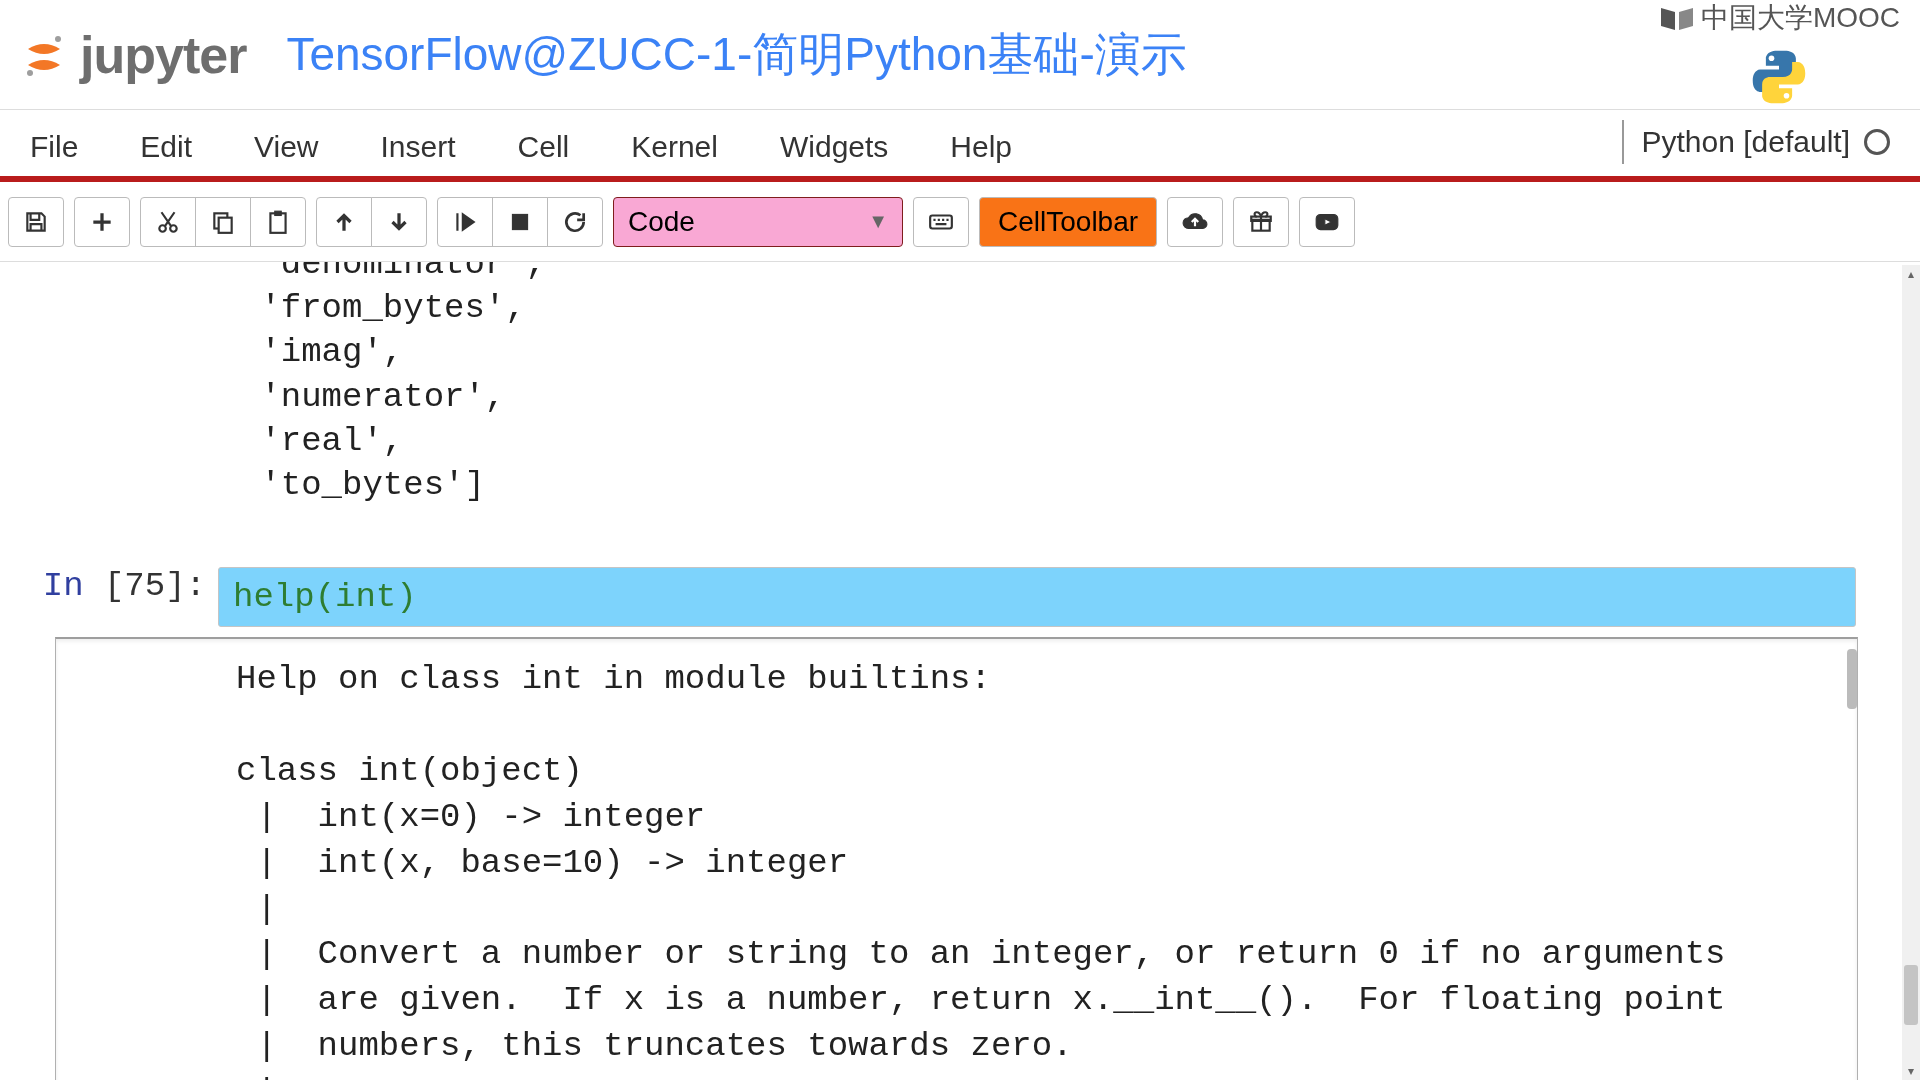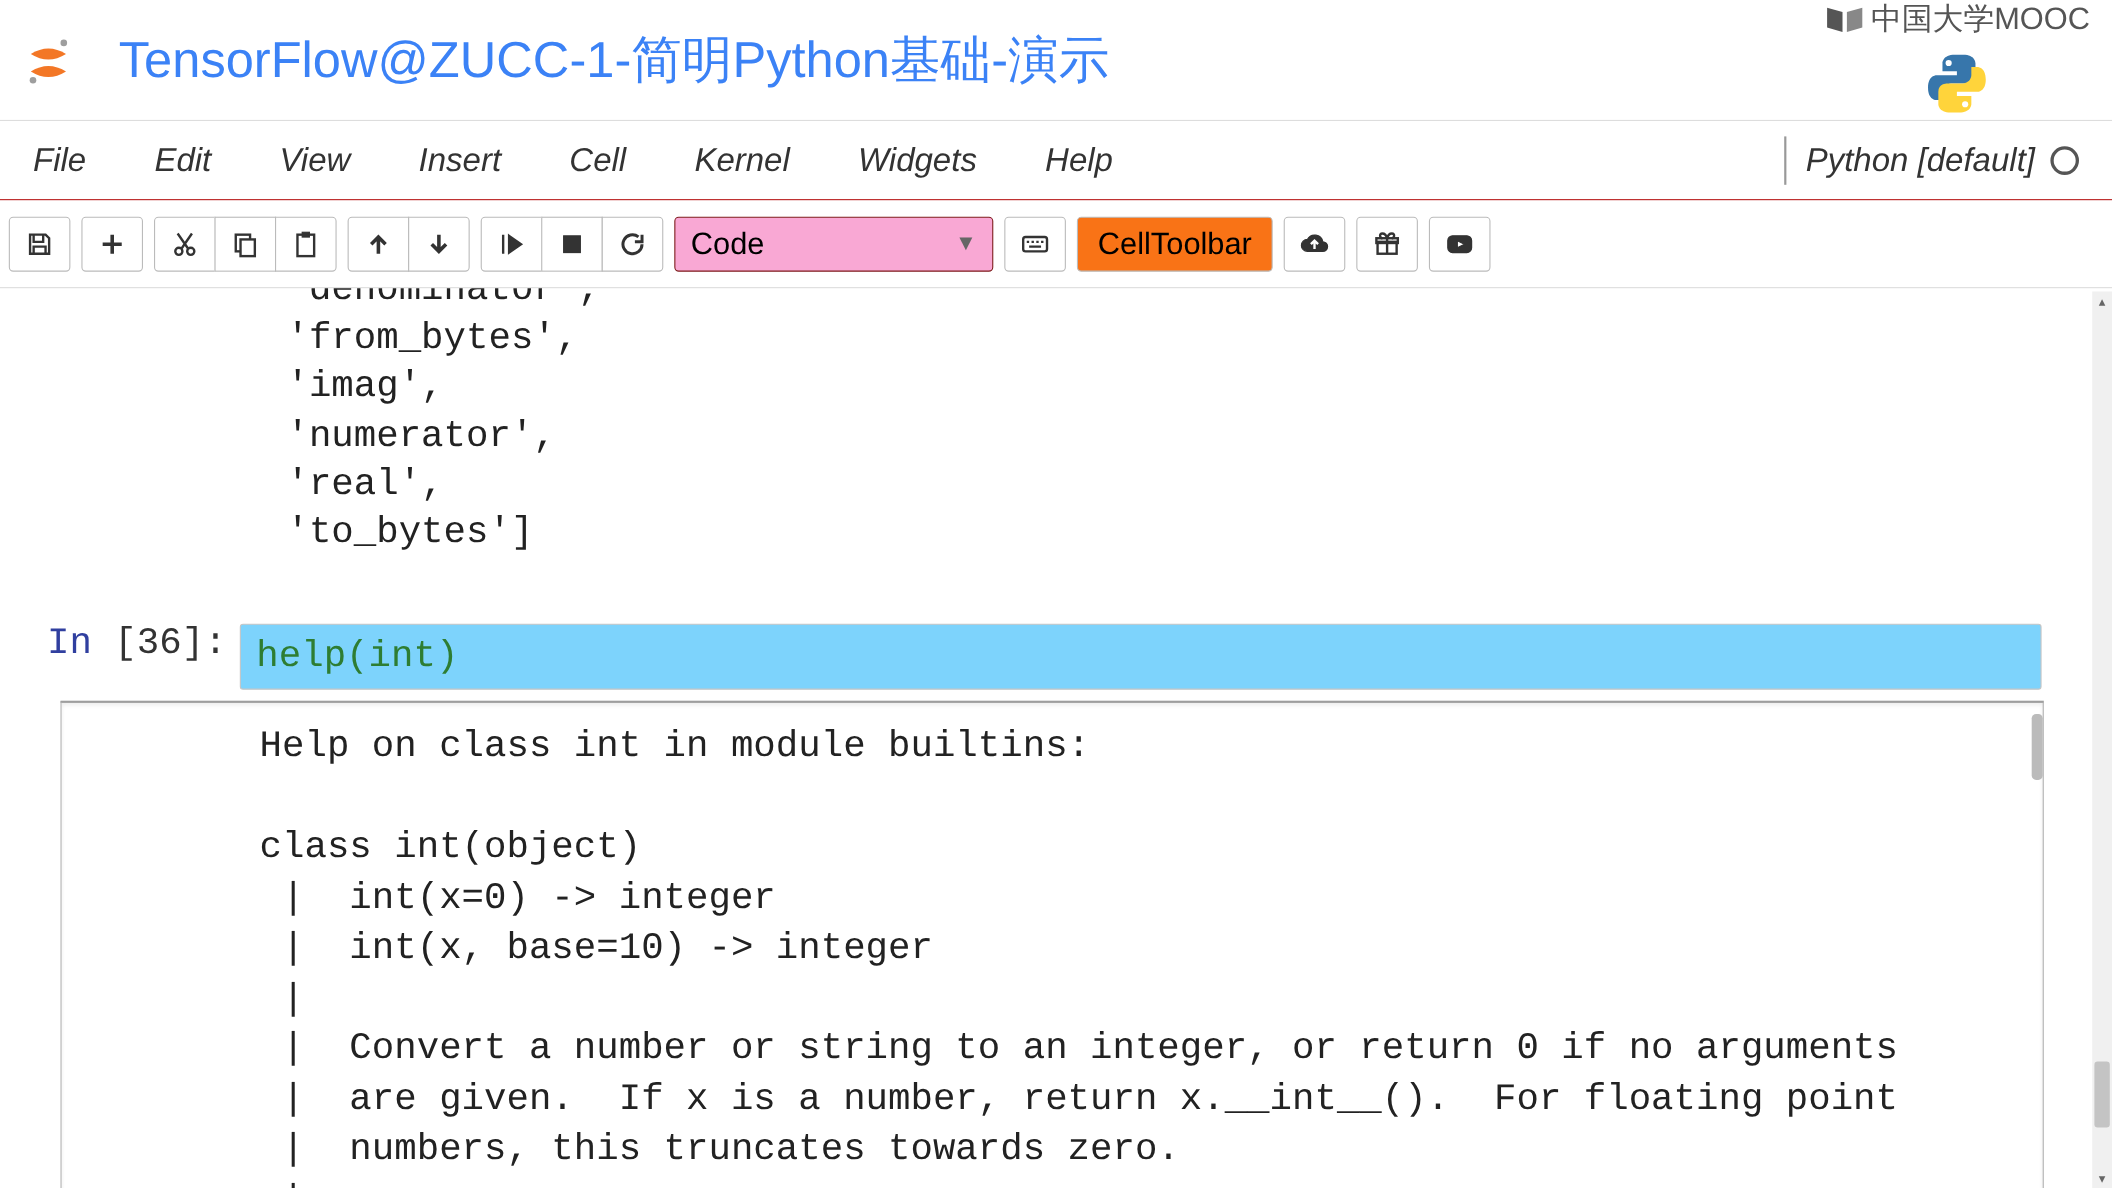--- a/index.html
+++ b/index.html
@@ -47,25 +47,24 @@
     display: flex;
     align-items: center;
     font-size: 28px;
     color: #555;
     gap: 6px;
   }
   .python-logo svg { width: 60px; height: 60px; }
 
   .menubar {
     display: flex;
-    align-items: center;
+    align-items: flex-end;
     padding: 12px 30px;
-    border-bottom: 1px solid #b91c1c;
+    border-bottom: 6px solid #b91c1c;
     height: 72px;
-    font-style: italic;
   }
   .menu-item {
     font-size: 30px;
     color: #333;
     margin-right: 62px;
     cursor: pointer;
   }
   .kernel-indicator {
     margin-left: auto;
     display: flex;
@@ -223,20 +222,21 @@
 <body>
 
 <div class="header">
   <div class="jupyter-logo">
     <svg viewBox="0 0 48 48">
       <circle cx="38" cy="8" r="3" fill="#9e9e9e"></circle>
       <path d="M8 18 Q24 8 40 18 Q24 28 8 18 Z" fill="#f37726"></path>
       <path d="M8 34 Q24 44 40 34 Q24 24 8 34 Z" fill="#f37726"></path>
       <circle cx="10" cy="42" r="3" fill="#9e9e9e"></circle>
     </svg>
+    <span class="jupyter-text">jupyter</span>
   </div>
   <div class="notebook-title">TensorFlow@ZUCC-1-简明Python基础-演示</div>
   <div class="header-right">
     <div class="mooc-logo">
       <svg width="36" height="28" viewBox="0 0 36 28">
         <path d="M2 4 L16 8 L16 26 L2 22 Z" fill="#555"></path>
         <path d="M34 4 L20 8 L20 26 L34 22 Z" fill="#888"></path>
       </svg>
       <span>中国大学MOOC</span>
     </div>
@@ -363,21 +363,21 @@
 
 <div class="notebook-area">
   <div class="cell-prev-output"> 'denominator',
  'from_bytes',
  'imag',
  'numerator',
  'real',
  'to_bytes']</div>
 
   <div class="code-cell">
-    <div class="prompt"><span>In </span><span class="num">[36]:</span></div>
+    <div class="prompt"><span>In </span><span class="num">[75]:</span></div>
     <div class="input-area"><span class="tok-call">help</span><span class="tok-paren">(</span><span class="tok-type">int</span><span class="tok-paren">)</span></div>
   </div>
 
   <div class="output-cell-wrap">
     <div class="output-scroll-hint"></div>
     <div class="output-content">Help on class int in module builtins:
 
 class int(object)
  |  int(x=0) -&gt; integer
  |  int(x, base=10) -&gt; integer

